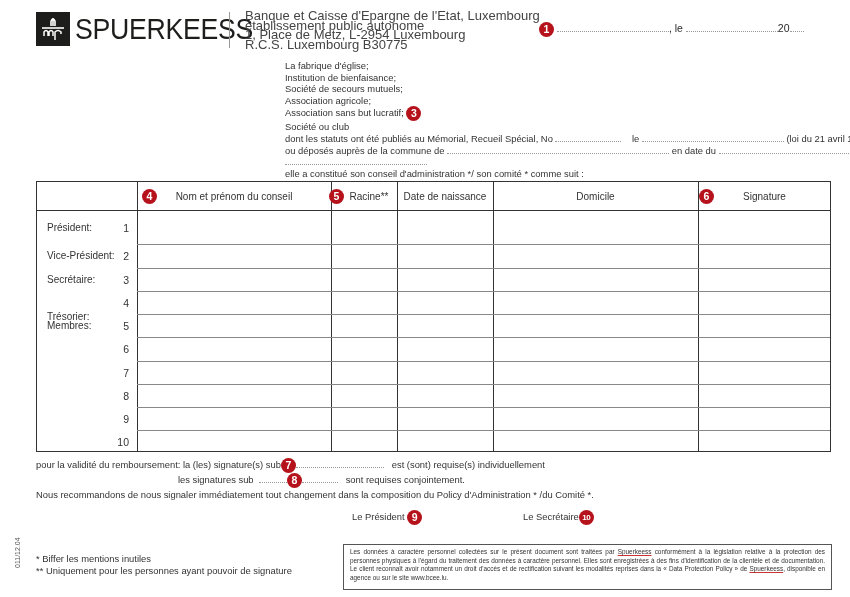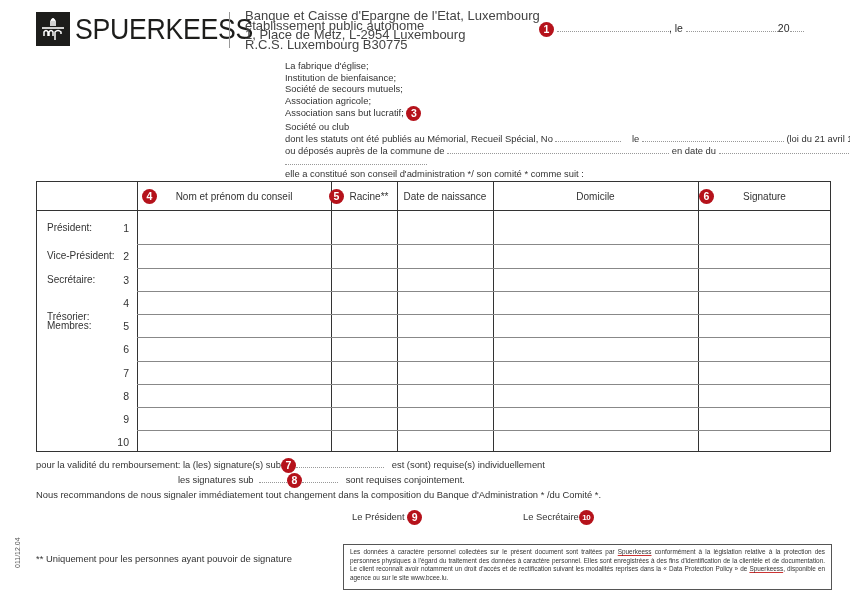--- a/index.html
+++ b/index.html
@@ -163,29 +163,30 @@
       <div style="position: absolute; left: 663px; width: 129px; top: 250px; height: 20px;"></div>
     </div>
 </div>
 
 <div class="abs txt" style="left:36px;top:458px">
   <span>pour la validité du remboursement: la (les) signature(s) sub</span><span class="badge">7</span><span class="dots" style="width:88px"></span>&nbsp;&nbsp;&nbsp;<span>est  (sont) requise(s) individuellement</span>
 </div>
 <div class="abs txt" style="left:178px;top:473px">
   <span>les signatures sub</span>&nbsp;&nbsp;<span class="dots" style="width:28px"></span><span class="badge">8</span><span class="dots" style="width:36px"></span>&nbsp;&nbsp;&nbsp;<span>sont requises conjointement.</span>
 </div>
-<div class="abs txt" style="left:36px;top:489px">Nous recommandons de nous signaler immédiatement tout changement dans la composition du Banque d'Administration * /du Comité *.</div>
+<div class="abs txt" style="left:36px;top:489px">Nous recommandons de nous signaler immédiatement tout changement dans la composition du Policy d'Administration * /du Comité *.</div>
 
 <div class="abs txt" style="left:352px;top:510px">
   <span>Le Président</span> <span class="badge">9</span>
 </div>
 <div class="abs txt" style="left:523px;top:510px">
   <span>Le Secrétaire</span><span class="badge small">10</span>
 </div>
 
 <div class="abs doc-code" style="top:568px">011/12.04</div>
 <div class="abs footnotes">
+  <div>*   Biffer les mentions inutiles</div>
   <div>** Uniquement pour les personnes ayant pouvoir de signature</div>
 </div>
 
 <div class="abs privacy">
   <span>Les données à caractère personnel collectées sur le présent document sont traitées par </span><span class="uline">Spuerkeess</span><span> conformément à la législation relative à la protection des personnes physiques à l'égard du traitement des données à caractère personnel. Elles sont enregistrées à des fins d'identification de la clientèle et de documentation. Le client reconnaît avoir notamment un droit d'accès et de rectification suivant les modalités reprises dans la « Data Protection Policy » de </span><span class="uline">Spuerkeess</span><span>, disponible en agence ou sur le site www.bcee.lu.</span>
 </div>
 
 </body></html>

